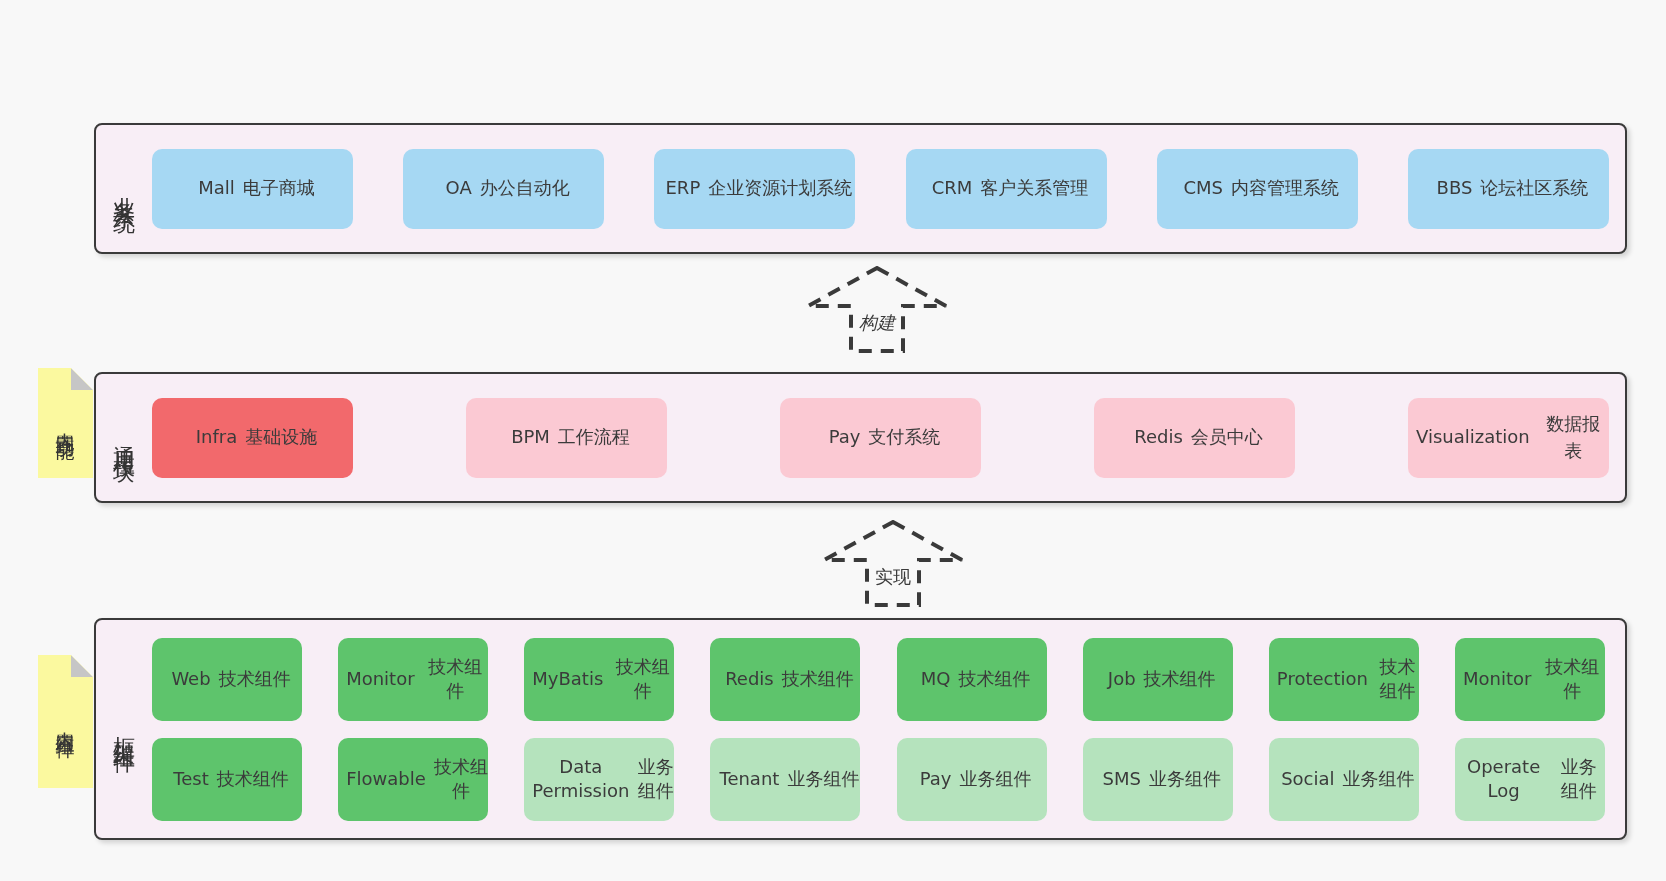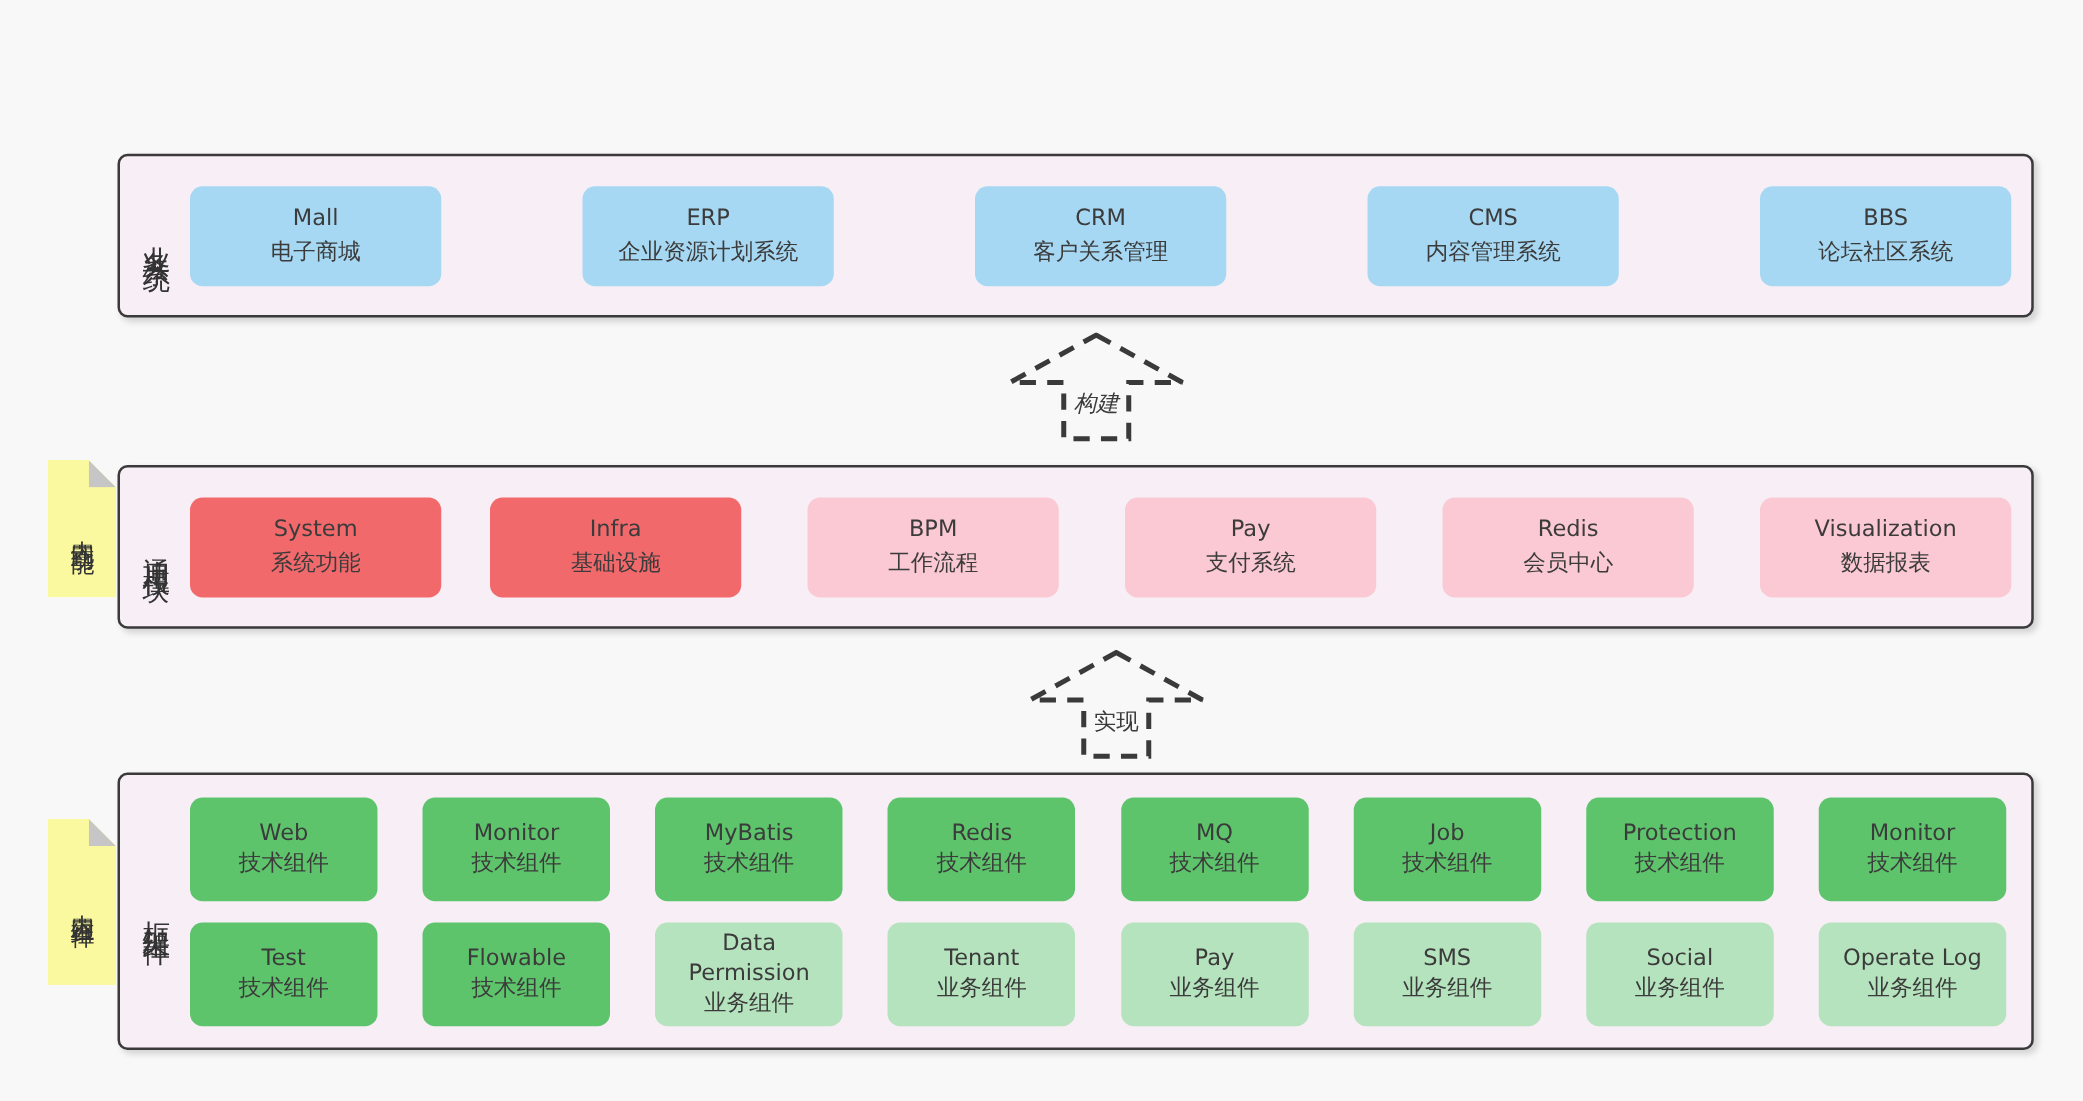--- a/index.html
+++ b/index.html
@@ -34,21 +34,21 @@
     padding:0 16px 0 0;
   }
   .boxes-grid{
     flex:1;display:flex;flex-direction:column;justify-content:center;gap:17px;
     padding:0 20px 0 0;
   }
   .boxes-grid .grid-row{display:flex;justify-content:space-between;}
   
   .box{
     border-radius:10px;
-    display:flex;flex-direction:column;align-items:center;justify-content:center;
+    display:flex;flex-direction:row;align-items:center;justify-content:center;
     text-align:center;font-size:18px;line-height:1.45;color:#3b3b3b;
   }
   .band-business .box,.band-modules .box{width:201px;height:80px;}
   .band-framework .box{width:150px;height:83px;line-height:1.35;}
   .box .en{white-space:pre-line;padding:0 8px;}
   .c-blue{background:#a6d8f3;}
   .c-red{background:#f2696c;}
   .c-pink{background:#fbc9d3;margin-left:14px;}
   .c-green{background:#5ec46c;}
   .c-lightgreen{background:#b5e3bd;}
@@ -93,20 +93,24 @@
 <div class="band band-business">
   <div class="band-label">
     <span>业务系统</span>
   </div>
   <div class="boxes-row">
       <div class="box c-blue">
         <div class="en">Mall</div>
         <div class="zh">电子商城</div>
       </div>
       <div class="box c-blue">
+        <div class="en">OA</div>
+        <div class="zh">办公自动化</div>
+      </div>
+      <div class="box c-blue">
         <div class="en">ERP</div>
         <div class="zh">企业资源计划系统</div>
       </div>
       <div class="box c-blue">
         <div class="en">CRM</div>
         <div class="zh">客户关系管理</div>
       </div>
       <div class="box c-blue">
         <div class="en">CMS</div>
         <div class="zh">内容管理系统</div>
@@ -124,24 +128,20 @@
   </svg>
   <span class="arrow-label">构建</span>
 </div>
 
 <div class="band band-modules">
   <div class="band-label">
     <span>通用模块</span>
   </div>
   <div class="boxes-row">
       <div class="box c-red">
-        <div class="en">System</div>
-        <div class="zh">系统功能</div>
-      </div>
-      <div class="box c-red">
         <div class="en">Infra</div>
         <div class="zh">基础设施</div>
       </div>
       <div class="box c-pink">
         <div class="en">BPM</div>
         <div class="zh">工作流程</div>
       </div>
       <div class="box c-pink">
         <div class="en">Pay</div>
         <div class="zh">支付系统</div>

